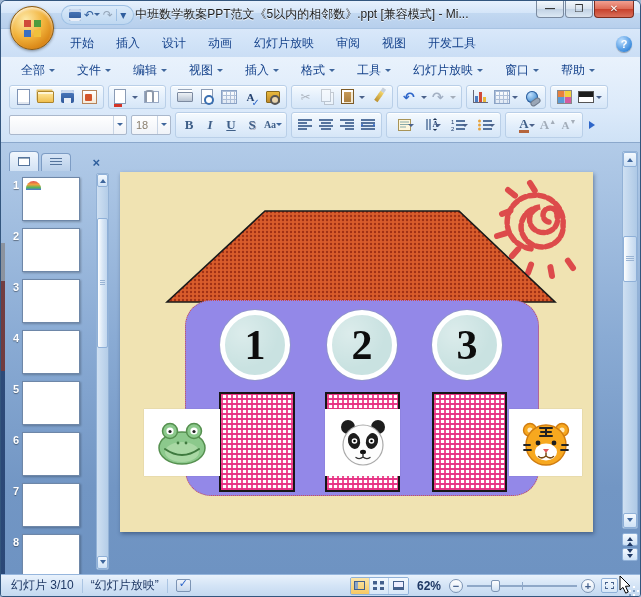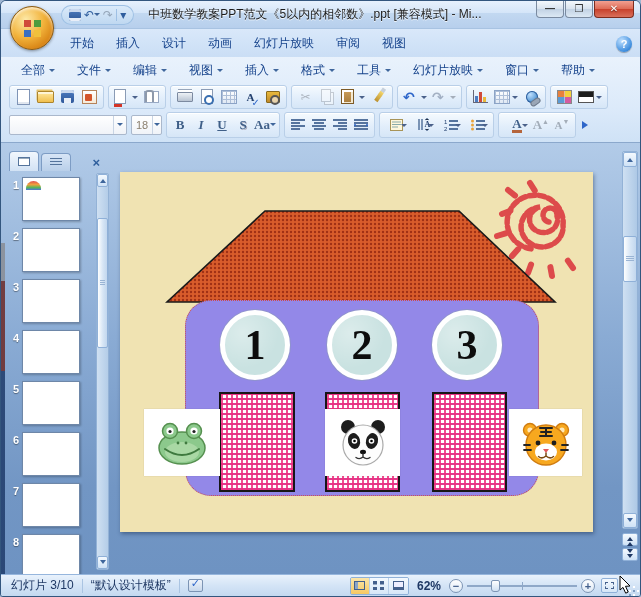--- a/index.html
+++ b/index.html
@@ -18,21 +18,21 @@
      linear-gradient(#4e9c3e,#4e9c3e) 10px 0/7px 7px no-repeat,
      linear-gradient(#3a6fc0,#3a6fc0) 0 10px/7px 7px no-repeat,
      linear-gradient(#f0c03c,#f0c03c) 10px 10px/7px 7px no-repeat;}
   .qat{margin-left:60px;display:flex;align-items:center;gap:3px;height:20px;padding:0 8px;border-radius:10px;
     background:linear-gradient(#dcebfa,#bed7f0);box-shadow:inset 0 0 0 1px #9ec0e4;}
   .qbtn{font-size:12px;color:#2f5e9e;line-height:1;display:flex;align-items:center;}
   .floppy{width:12px;height:12px;background:linear-gradient(#4e7cc0,#2f5796);border-radius:2px;
     box-shadow:inset 0 4px 0 -1px #c9d8ee, inset 0 -5px 0 -2px #e8eef8;}
   .dd-sm{width:0;height:0;border:3px solid transparent;border-top-color:#3f669c;margin-top:3px;}
   .qat-sep{width:1px;height:12px;background:#9ec0e4;}
-  .title-text{flex:1;margin-left:14px;font-size:12px;color:#1c1c1c;white-space:nowrap;overflow:hidden;text-shadow:0 1px 0 rgba(255,255,255,.8);}
+  .title-text{flex:1;margin-left:1px;font-size:12px;color:#1c1c1c;white-space:nowrap;overflow:hidden;text-shadow:0 1px 0 rgba(255,255,255,.8);}
   .winctl{display:flex;gap:1px;margin:0 6px 6px 4px;align-self:flex-start;}
   .wbtn{width:28px;height:17px;border:1px solid #7a8aa0;border-top:none;border-radius:0 0 4px 4px;
     background:linear-gradient(#f4f8fc,#d7e2ee 50%,#c2d2e4 51%,#dce8f4);display:flex;align-items:center;justify-content:center;
     font-size:10px;color:#333;font-weight:bold;line-height:1;}
   .wbtn.close{width:40px;background:linear-gradient(#f2a091,#dd6a55 50%,#c8412c 51%,#d9705c);color:#fff;border-color:#7e2c1e;text-shadow:0 1px 1px rgba(0,0,0,.5);}
   
   .tabstrip{height:28px;display:flex;align-items:flex-end;padding-left:58px;background:linear-gradient(#d9e8fa,#cadef5);position:relative;}
   .rtab{padding:4px 11px 5px;font-size:12px;color:#15428b;white-space:nowrap;border-radius:4px 4px 0 0;}
   .rtab.active{background:linear-gradient(#fdfeff,#f0f6fd 60%,#e4eefa);box-shadow:0 0 0 1px #96b6dd, inset 0 1px 0 #fff;font-weight:bold;}
   .help-btn{position:absolute;right:8px;bottom:5px;width:16px;height:16px;border-radius:50%;
@@ -268,20 +268,21 @@
   </div>
 
   <div class="tabstrip">
     <div class="rtab">开始</div>
     <div class="rtab">插入</div>
     <div class="rtab">设计</div>
     <div class="rtab">动画</div>
     <div class="rtab">幻灯片放映</div>
     <div class="rtab">审阅</div>
     <div class="rtab">视图</div>
+    <div class="rtab">开发工具</div>
     <div class="help-btn">?</div>
   </div>
 
   <div class="ribbon">
     <div class="menubar">
       <span class="menu-item">
           <span>全部</span>
           <span class="dd-sm"></span>
         </span>
       <span class="menu-item">
@@ -361,40 +362,40 @@
       </span>
     </div>
 
     <div class="tbrow tbrow2">
       <span class="combo" style="width:118px">
         <span class="cval"></span>
         <span class="cdd">
             <span class="dd-sm"></span>
           </span>
       </span>
-      <span class="combo" style="width:31px">
+      <span class="combo" style="width:40px">
         <span class="cval">18</span>
         <span class="cdd">
             <span class="dd-sm"></span>
           </span>
       </span>
       <span class="grp">
         <span class="fmt-btn">
             <b>B</b>
           </span>
         <span class="fmt-btn">
             <b style="font-style:italic">I</b>
           </span>
         <span class="fmt-btn">
             <b style="text-decoration:underline">U</b>
           </span>
         <span class="fmt-btn">
             <b style="text-shadow:1px 1px 0 #aab">S</b>
           </span>
-        <span class="fmt-btn" style="font-size:13px">
+        <span class="fmt-btn" style="font-size:10px">
             <b>Aa</b>
             <span class="dd-sm"></span>
           </span>
       </span>
       <span class="grp">
         <span class="fmt-btn svg-ic">
             <svg width="14" height="12" viewBox="0 0 14 12">
               <path stroke="#56749e" stroke-width="2" d="M0,1h14M0,4h9M0,7h14M0,10h9"></path>
             </svg>
           </span>
@@ -634,21 +635,21 @@
           </div>
       </div>
     </div>
 
     <div class="edge"></div>
   </div>
 
   <div class="statusbar">
     <span>幻灯片 3/10</span>
     <span class="st-sep"></span>
-    <span>“默认设计模板”</span>
+    <span>“幻灯片放映”</span>
     <span class="st-sep"></span>
     <span class="spell-ic"></span>
     <div class="view-btns">
       <span class="vbtn active">
           <span class="vg-normal"></span>
         </span>
       <span class="vbtn">
           <span class="vg-sorter"></span>
         </span>
       <span class="vbtn">

